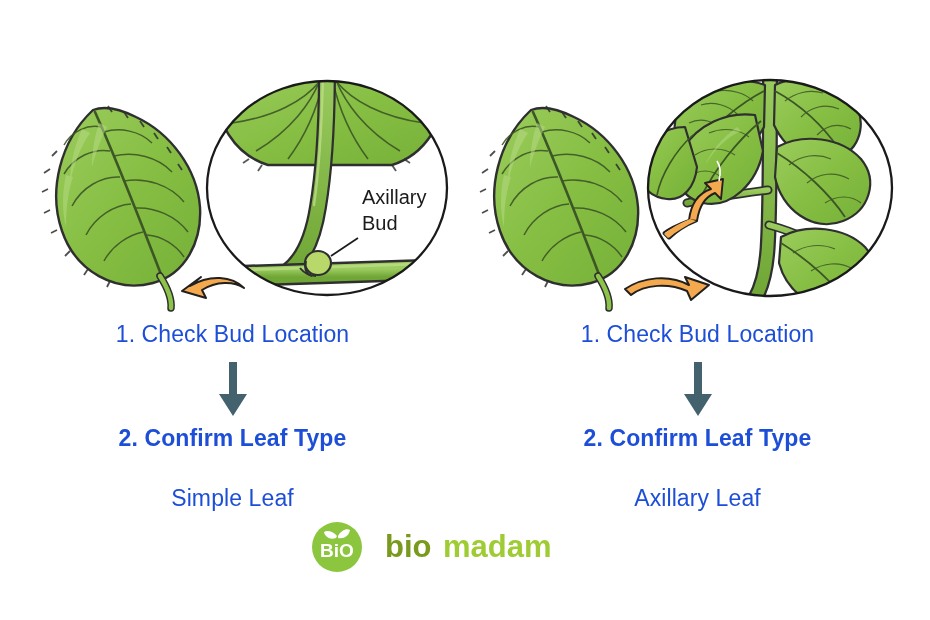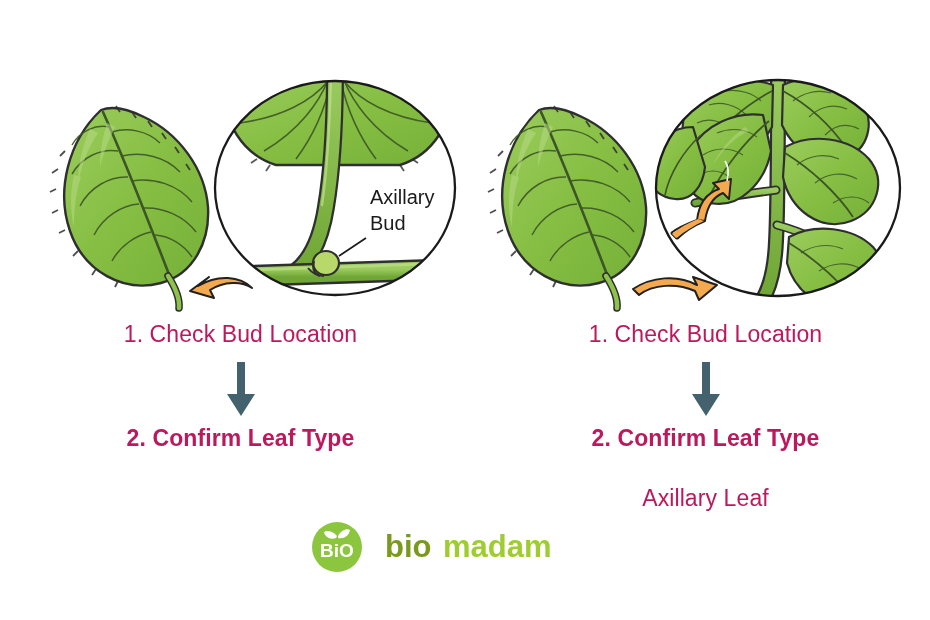--- a/index.html
+++ b/index.html
@@ -17,39 +17,38 @@
     width: 930px;
     height: 620px;
     background: #ffffff;
     overflow: hidden;
   }
   .panel {
     position: absolute;
     top: 0;
     width: 465px;
     height: 620px;
-    margin-left: 8px;
   }
   .panel-left  { left: 0; }
   .panel-right { left: 465px; }
 
   .art {
     position: absolute;
     left: 0;
     top: 55px;
     width: 465px;
     height: 255px;
   }
 
   .step-text {
     position: absolute;
     left: 0;
     width: 465px;
     text-align: center;
-    color: #be185d;
+    color: #1d4ed8;
     font-size: 23px;
     line-height: 28px;
     letter-spacing: 0.1px;
     white-space: nowrap;
   }
   .step-1 { top: 320px; }
   .step-2 { top: 424px; font-weight: bold; }
   .step-3 { top: 484px; }
 
   .down-arrow {
@@ -201,20 +200,21 @@
     <div class="step-text step-1">1. Check Bud Location</div>
 
     <div class="down-arrow">
       <svg width="40" height="56" viewBox="0 0 40 56">
         <path d="M16 0 L24 0 L24 32 L34 32 L20 54 L6 32 L16 32 Z" fill="#44626e"></path>
       </svg>
     </div>
 
     <div class="step-text step-2">2. Confirm Leaf Type</div>
 
+    <div class="step-text step-3">Simple Leaf</div>
   </div>
 
   <div class="panel panel-right">
 
     <div class="art">
       <svg width="465" height="255" viewBox="0 0 465 255">
         <defs>
           <linearGradient id="lf2" x1="0" y1="0" x2="1" y2="1">
             <stop offset="0%" stop-color="#9bcc5c"></stop>
             <stop offset="55%" stop-color="#84bd41"></stop>

